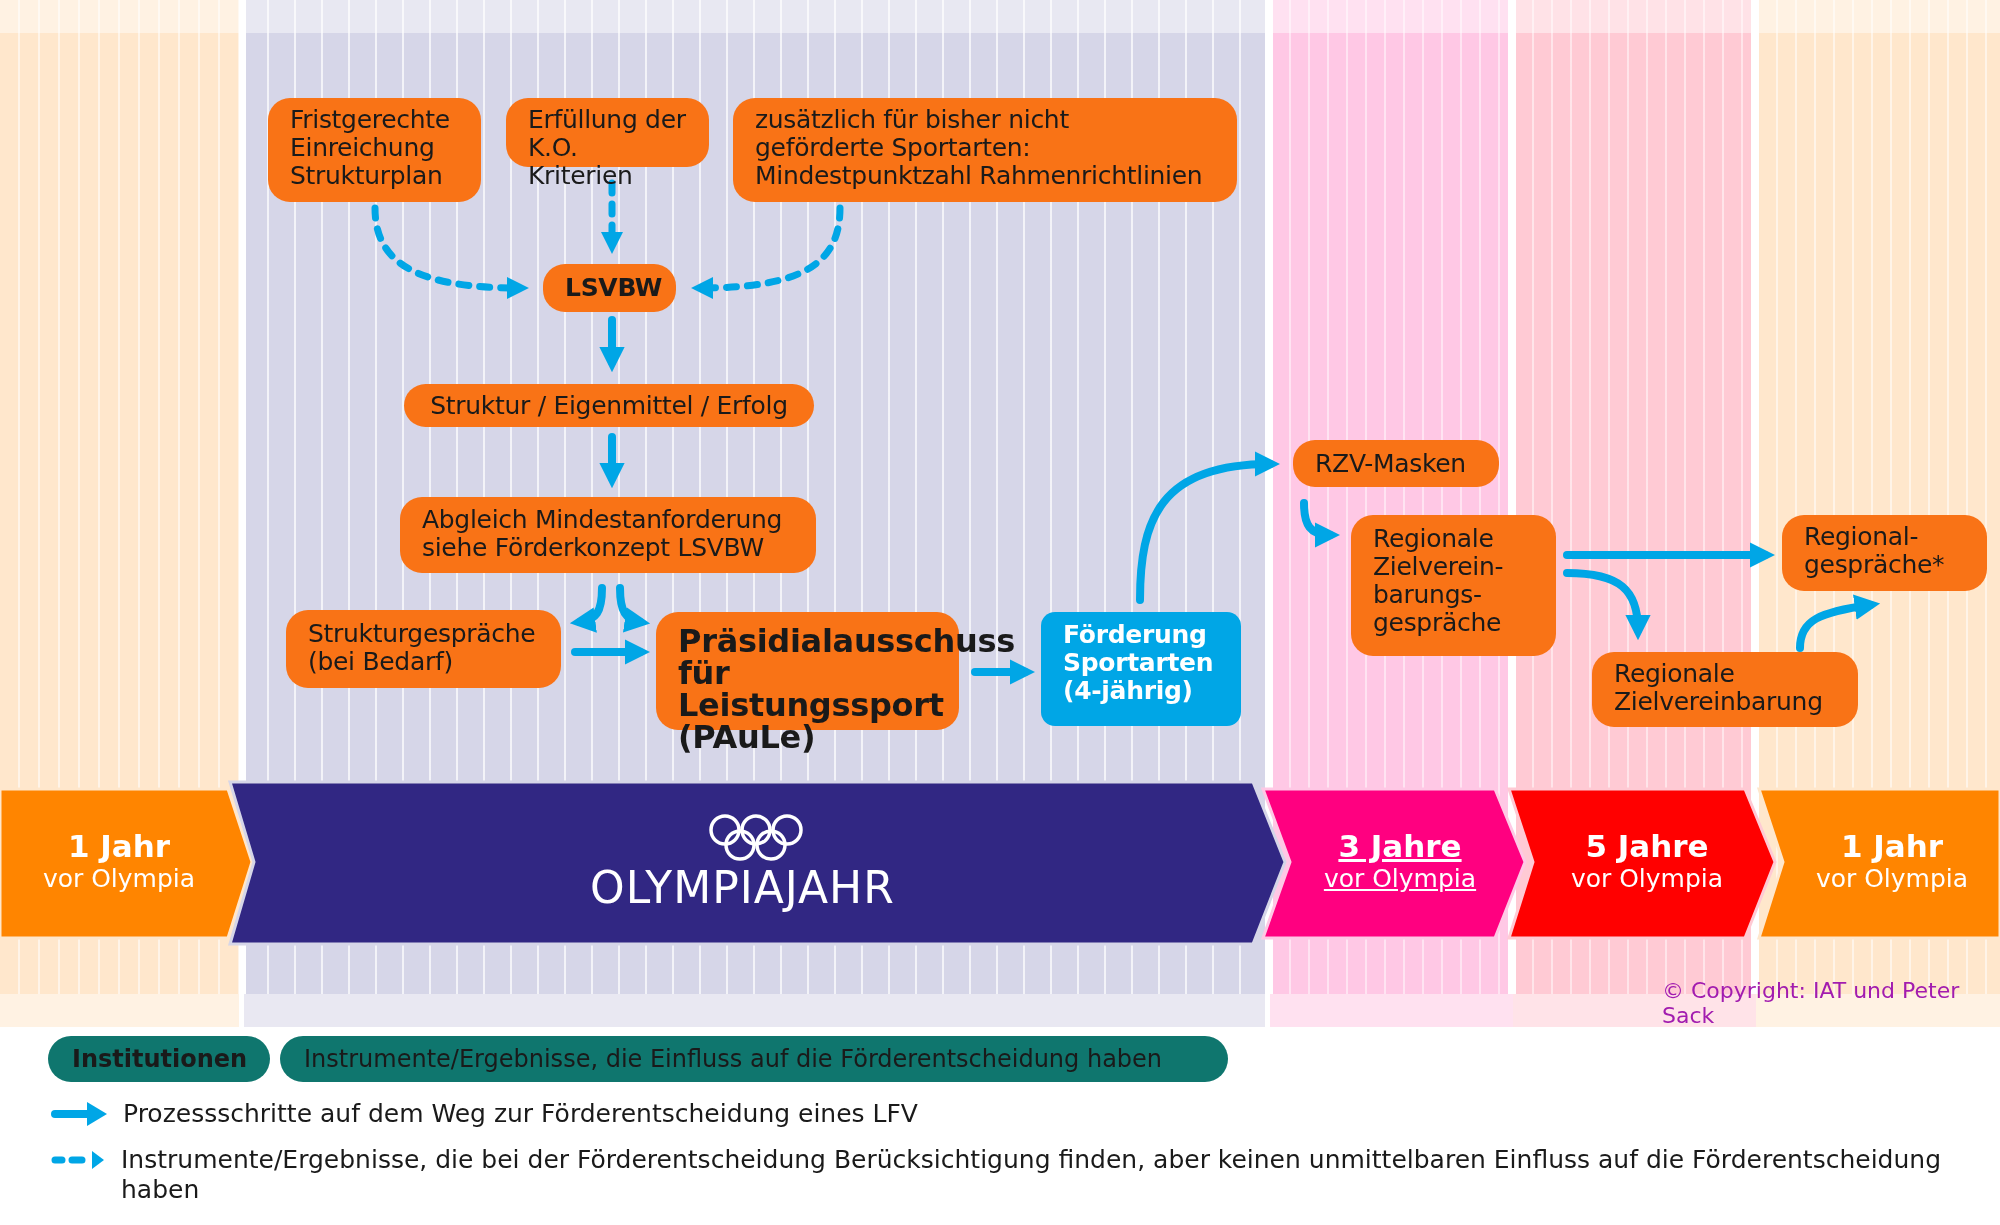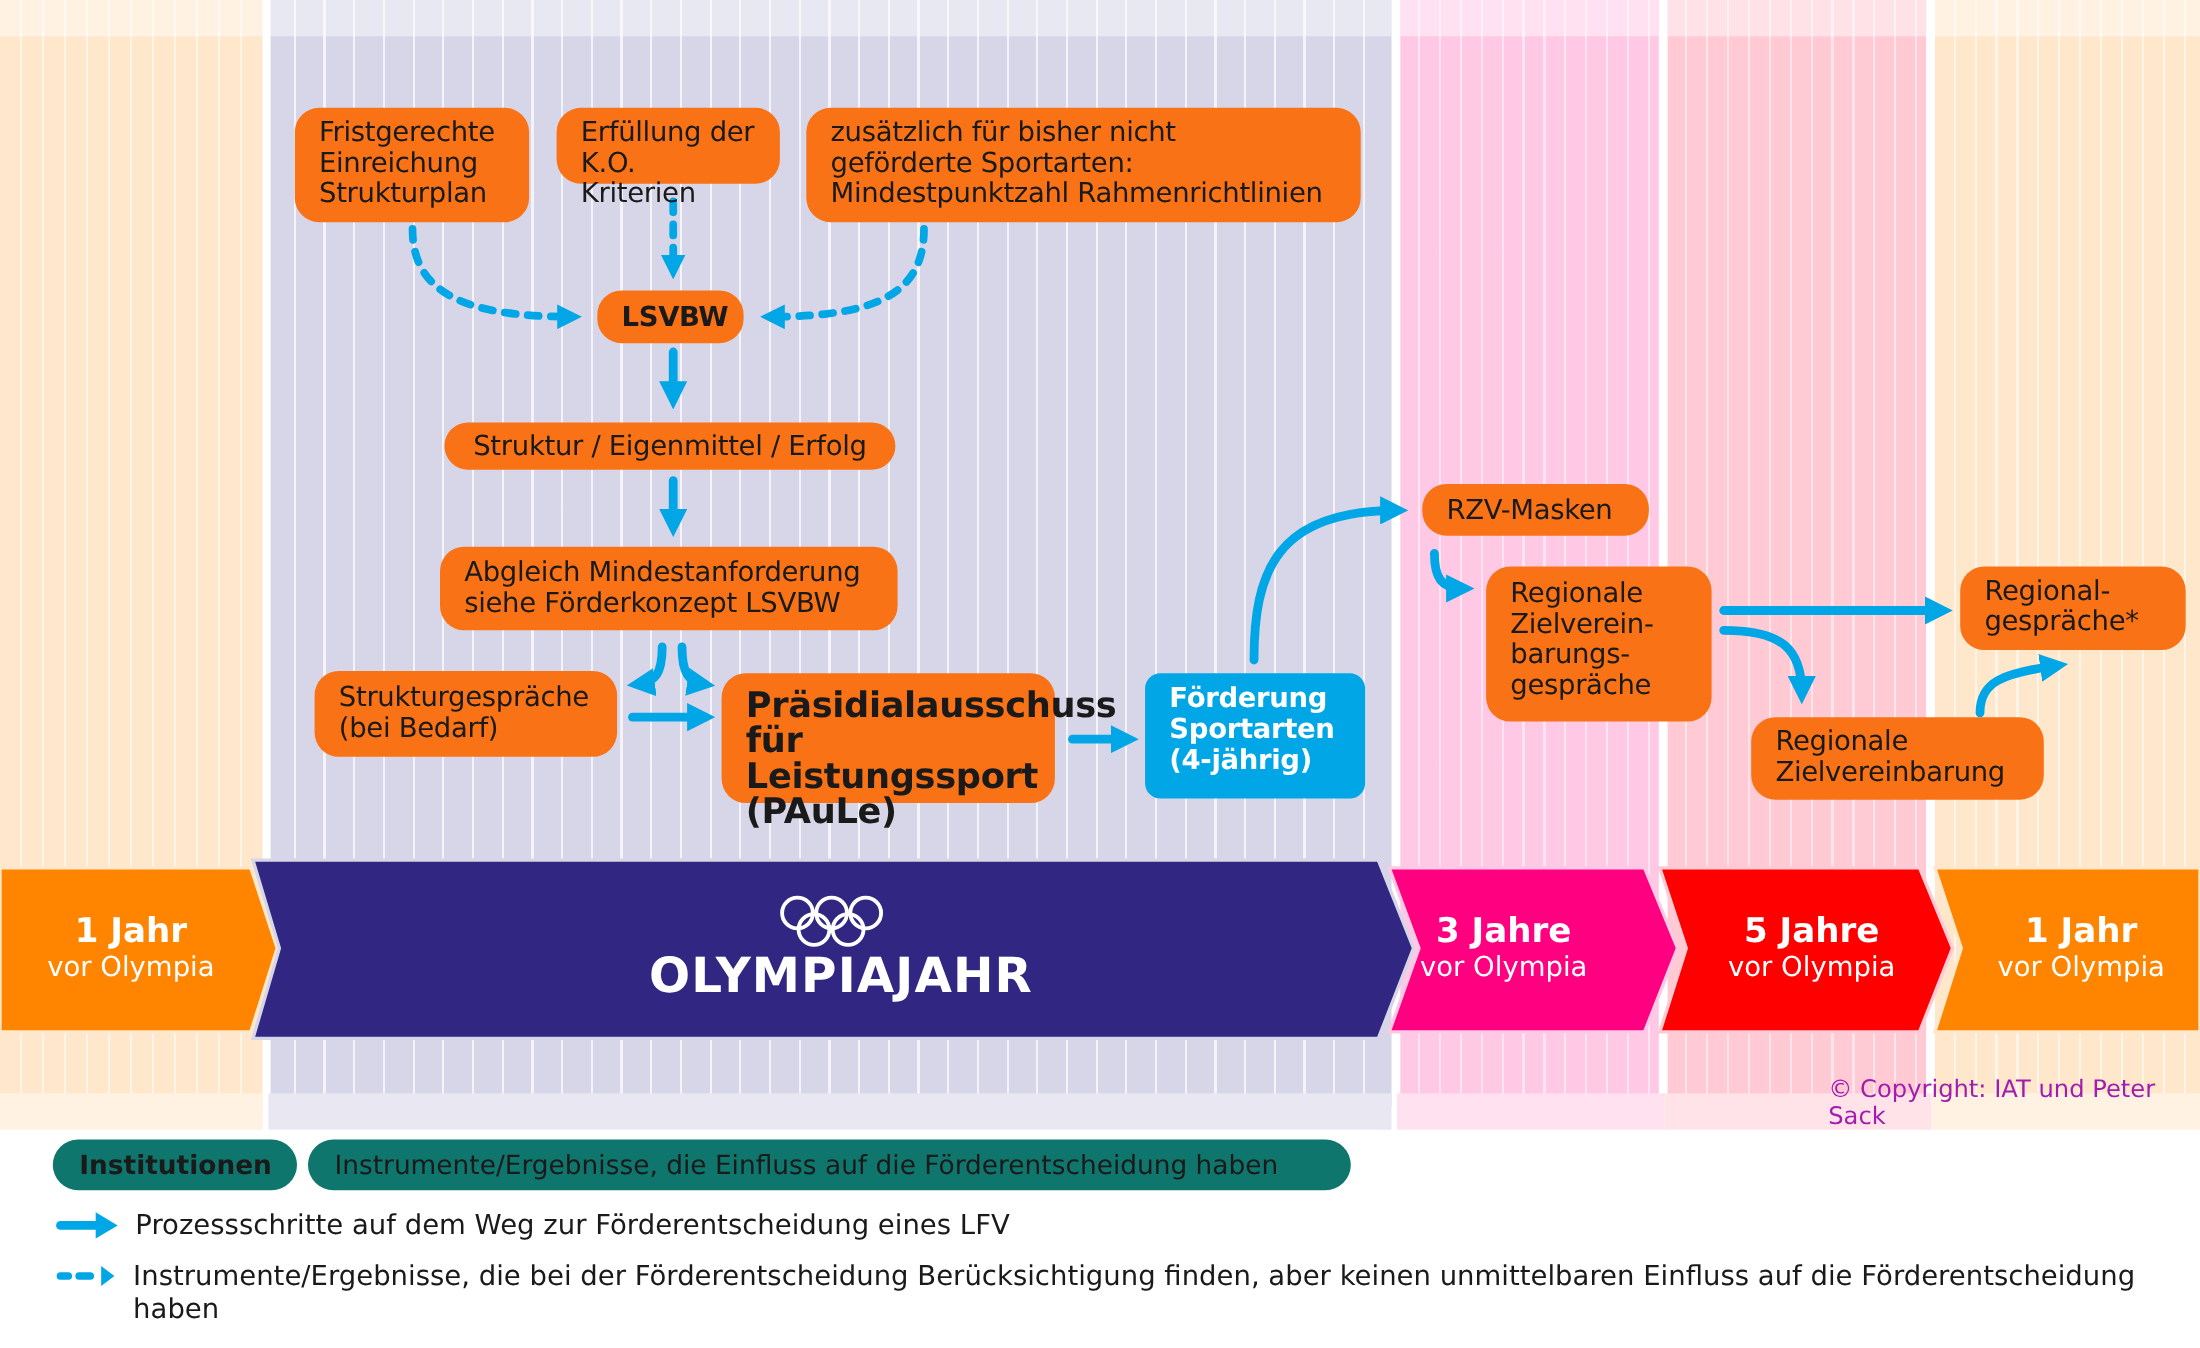--- a/index.html
+++ b/index.html
@@ -11,21 +11,21 @@
   .band-bottom { position: absolute; top: 994px; height: 33px; }
   .box { position: absolute; background: #f97316; border-radius: 22px; box-sizing: border-box;
          font-size: 25px; line-height: 28px; padding: 8px 22px; white-space: pre-line; letter-spacing: -0.3px; }
   .box.bold { font-weight: bold; }
   .box.center { text-align: center; }
   .box.accent { background: #00a6e6; color: #ffffff; font-weight: bold; border-radius: 14px; }
   svg.overlay { position: absolute; left: 0; top: 0; width: 2000px; height: 1225px; pointer-events: none; }
   .tl-label { position: absolute; color: #fff; text-align: center; }
   .tl-label .big { font-weight: bold; font-size: 31px; line-height: 36px; display: block; }
   .tl-label .small { font-size: 25px; line-height: 30px; display: block; }
-  .olympia-title { position: absolute; color: #fff; font-weight: bold; font-size: 44px; letter-spacing: 1px; text-align: center; }
+  .olympia-title { position: absolute; color: #fff; font-weight: normal; font-size: 44px; letter-spacing: 1px; text-align: center; }
   .copyright { position: absolute; font-weight: normal; font-size: 22px; color: #a21caf; }
   .chip { position: absolute; background: #0f766e; border-radius: 24px; font-size: 24px; height: 46px; line-height: 46px; box-sizing: border-box; padding: 0 24px; }
   .chip.bold { font-weight: bold; }
   .legend-row { position: absolute; left: 50px; font-size: 25px; line-height: 30px; display: flex; align-items: center; }
 </style>
 </head>
 <body>
 
 <div class="band" style="left:0;width:239px;background:#ffe7cc;">
   <div class="stripes" style="background:repeating-linear-gradient(90deg, transparent 0 18px, rgba(255,255,255,0.55) 18px 20px);"></div>
@@ -132,21 +132,21 @@
 <div class="box" style="left:1782px;top:515px;width:205px;height:76px;padding-top:8px;">Regional-
 gespräche*</div>
 <div class="box" style="left:1592px;top:652px;width:266px;height:75px;padding-top:8px;">Regionale
 Zielvereinbarung</div>
 
 <div class="tl-label" style="left:0;top:828px;width:238px;">
   <span class="big">1 Jahr</span>
   <span class="small">vor Olympia</span>
 </div>
 <div class="olympia-title" style="left:590px;top:862px;">OLYMPIAJAHR</div>
-<div class="tl-label" style="left:1247px;top:828px;width:240px;">
+<div class="tl-label" style="left:1280px;top:828px;width:240px;text-decoration:underline;">
   <span class="big">3 Jahre</span>
   <span class="small">vor Olympia</span>
 </div>
 <div class="tl-label" style="left:1527px;top:828px;width:240px;">
   <span class="big">5 Jahre</span>
   <span class="small">vor Olympia</span>
 </div>
 <div class="tl-label" style="left:1772px;top:828px;width:240px;">
   <span class="big">1 Jahr</span>
   <span class="small">vor Olympia</span>

